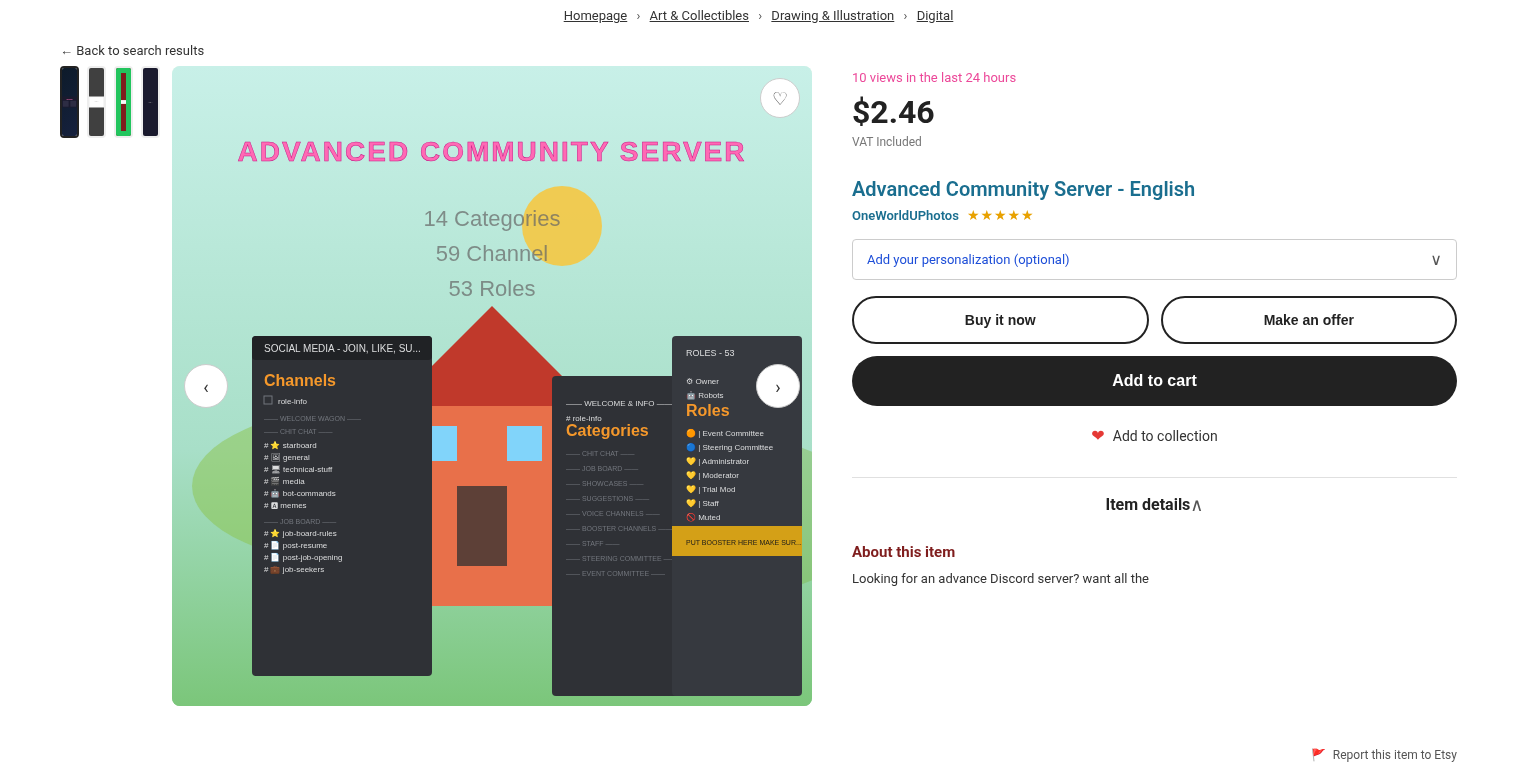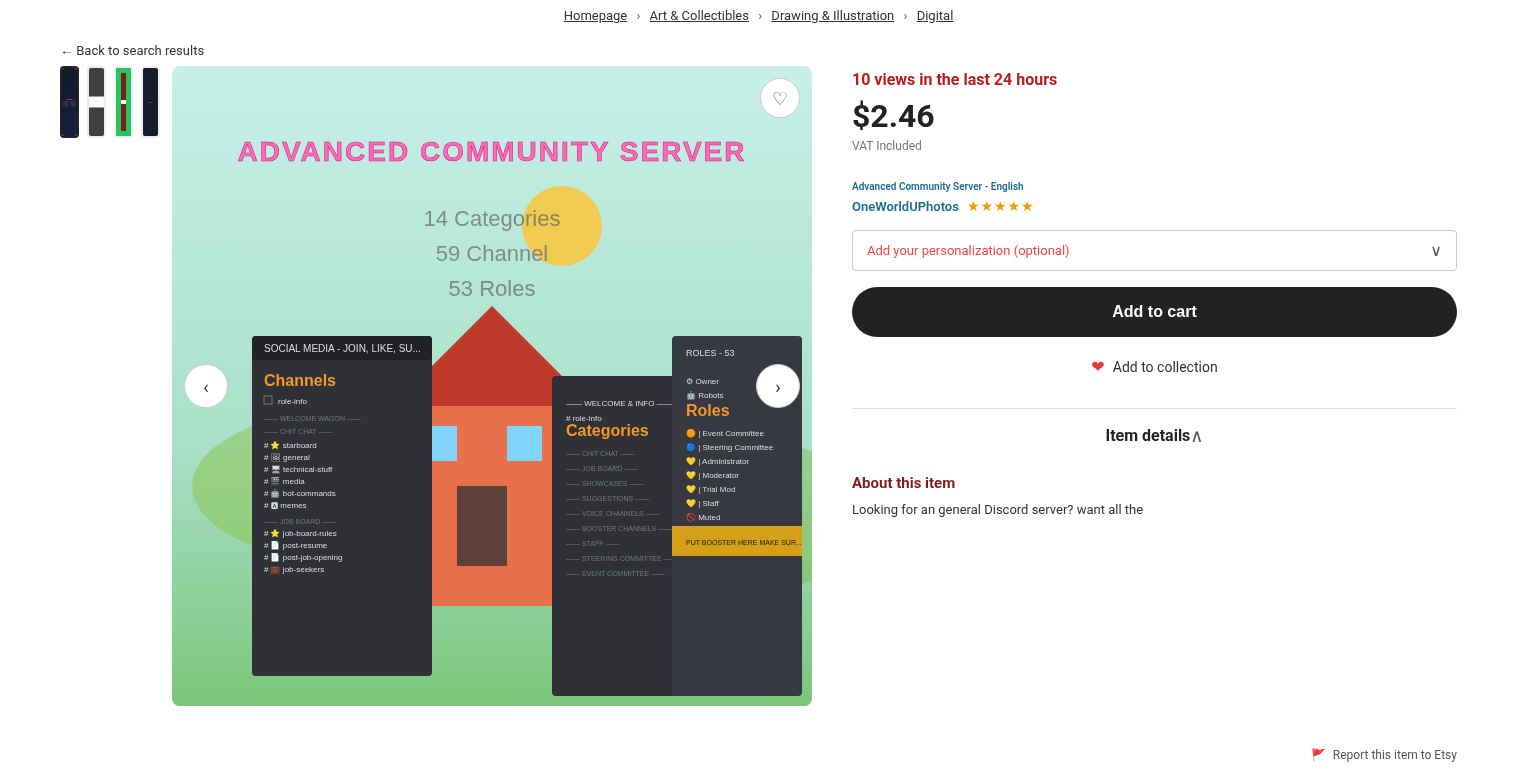--- a/index.html
+++ b/index.html
@@ -120,41 +120,41 @@
     }
 
     
     .right-col {
       flex: 1;
       padding-top: 4px;
       min-width: 0;
     }
 
     .views-text {
-      color: #b91c1c;
-      font-size: 16px;
-      font-weight: 700;
+      color: #ec4899;
+      font-size: 13px;
+      font-weight: 400;
       margin-bottom: 8px;
     }
 
     .price {
       font-size: 32px;
       font-weight: 700;
       color: #222;
       margin-bottom: 4px;
     }
 
     .vat-text {
       font-size: 12px;
       color: #777;
       margin-bottom: 28px;
     }
 
     .product-title {
-      font-size: 10px;
+      font-size: 20px;
       font-weight: 600;
       color: #1a6e8f;
       margin-bottom: 6px;
     }
 
     .seller-row {
       display: flex;
       align-items: center;
       gap: 8px;
       margin-bottom: 16px;
@@ -173,21 +173,21 @@
     .personalization-row {
       display: flex;
       align-items: center;
       justify-content: space-between;
       border: 1px solid #ccc;
       border-radius: 4px;
       padding: 10px 14px;
       margin-bottom: 16px;
       cursor: pointer;
     }
-    .personalization-label { font-size: 13px; color: #ef4444; }
+    .personalization-label { font-size: 13px; color: #1d4ed8; }
     .chevron { font-size: 16px; color: #555; }
 
     .btn-row {
       display: flex;
       gap: 12px;
       margin-bottom: 12px;
     }
 
     .btn-outline {
       flex: 1;
@@ -453,20 +453,24 @@
       <span class="stars">★★★★★</span>
     </div>
 
     
     <div class="personalization-row">
       <span class="personalization-label">Add your personalization (optional)</span>
       <span class="chevron">∨</span>
     </div>
 
     
+    <div class="btn-row">
+      <button class="btn-outline">Buy it now</button>
+      <button class="btn-outline">Make an offer</button>
+    </div>
 
     
     <button class="btn-primary">Add to cart</button>
 
     
     <div class="add-to-collection">
       <span class="heart-red">❤</span>
       <span>Add to collection</span>
     </div>
 
@@ -474,21 +478,21 @@
     <div class="item-details-header">
       <span class="item-details-title">Item details</span>
       <span class="expand-icon">∧</span>
     </div>
 
     
 
     
     <div class="about-title">About this item</div>
     <div class="about-text">
-      Looking for an general Discord server? want all the
+      Looking for an advance Discord server? want all the
     </div>
 
   </div>
 </div>
 
 
 <div style="text-align:right; padding: 0 60px 20px; position:relative;">
   <span class="report-link" style="position:static; display:inline-flex;">
     <span>🚩</span>
     <span>Report this item to Etsy</span>

